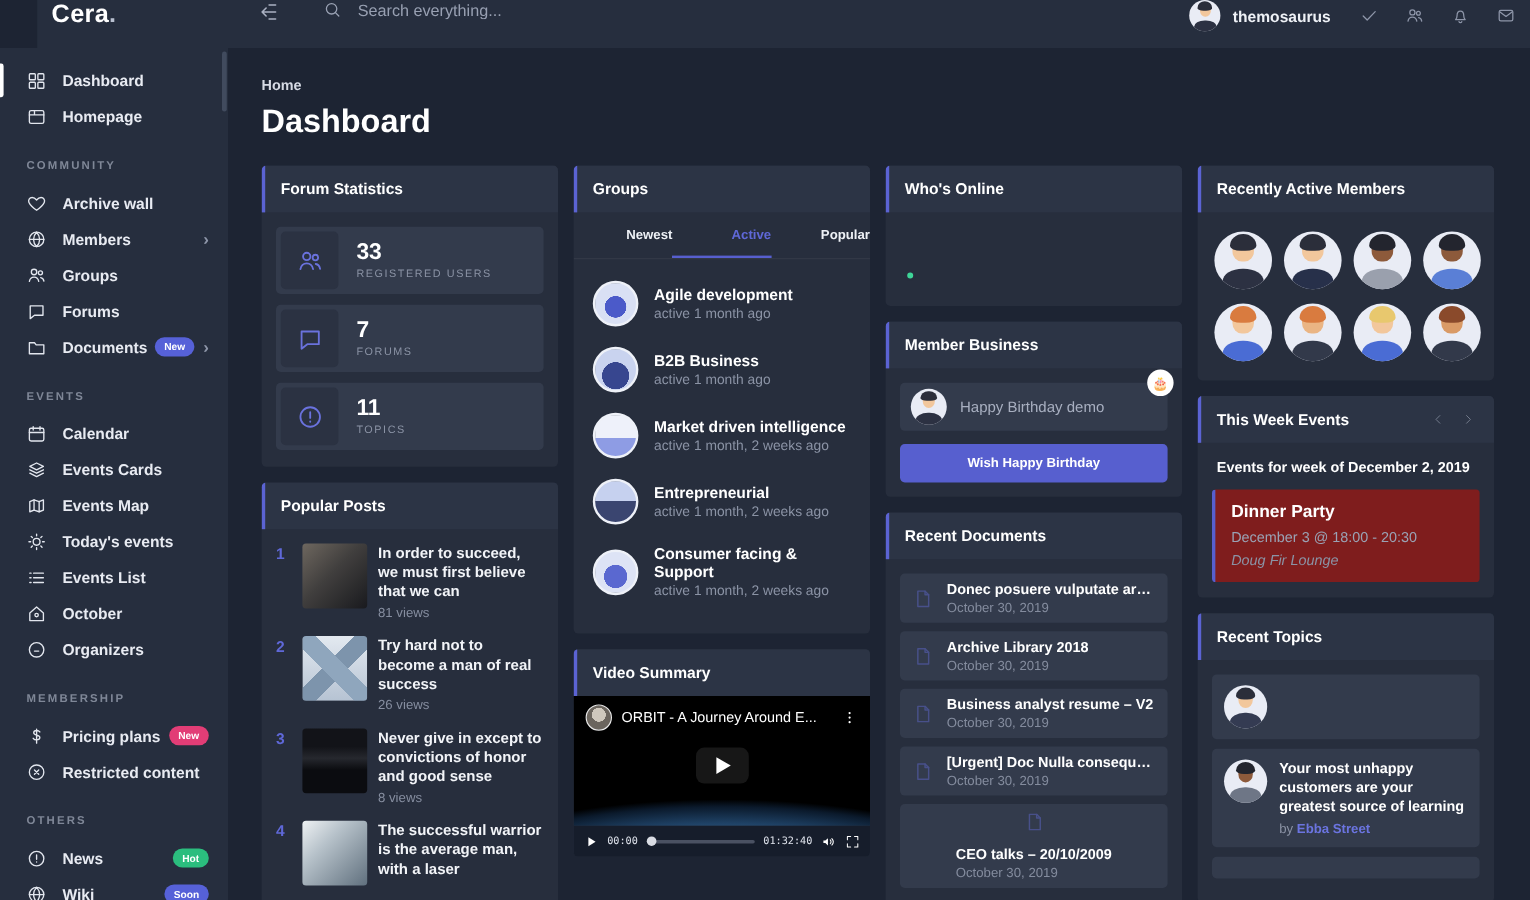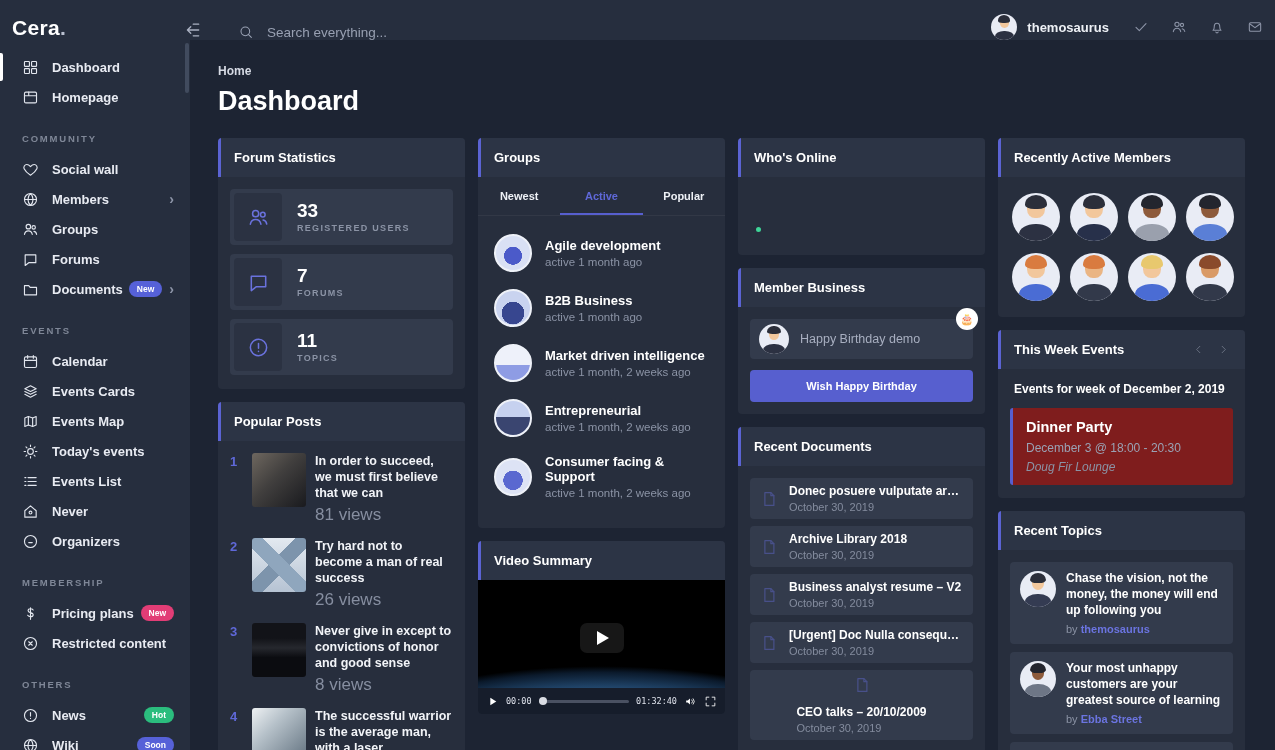--- a/index.html
+++ b/index.html
@@ -2,21 +2,21 @@
 <html><head>
 <meta charset="utf-8">
 <style>
   * { box-sizing: border-box; margin: 0; padding: 0; }
   html,body { width:1275px; height:750px; overflow:hidden; }
   body { background:#1d2433; color:#fff; font-family:"Liberation Sans", sans-serif; }
   .icon { display:inline-flex; flex:none; }
   .icon svg { width:100%; height:100%; fill:none; stroke:currentColor; stroke-width:1.6; stroke-linecap:round; stroke-linejoin:round; }
 
   
-  .topbar { height:40px; background:#262e3e; display:flex; align-items:flex-end; padding:0 12px; }
+  .topbar { height:40px; background:#262e3e; display:flex; align-items:flex-start; padding:0 12px;margin-left:31px; }
   .logo { font-size:21px; font-weight:700; letter-spacing:.3px; cursor:pointer; }
   .logo .dot { color:#b9c0d0; }
   .collapse-btn { width:20px; height:20px; color:#aab1c2; margin-left:116px; cursor:pointer; }
   .searchbox { display:flex; align-items:center; gap:13px; margin-left:36px; flex:1; }
   .searchbox .s-icon { width:16px; height:16px; color:#9aa2b4; }
   .searchbox input { background:transparent; border:0; outline:0; color:#c6ccda; font-size:13.5px; width:340px; font-family:inherit; }
   .searchbox input::placeholder { color:#98a0b2; }
   .tb-right { display:flex; align-items:center; gap:24px; }
   .tb-user { display:flex; align-items:center; gap:10px; cursor:pointer; }
   .tb-name { font-size:13px; font-weight:700; color:#eef1f6; }
@@ -52,32 +52,32 @@
   .card-h { position:relative; background:#2c3445; padding:12px 16px; font-size:13px; font-weight:700; display:flex; align-items:center; }
   .card-h::before { content:''; position:absolute; left:0; top:0; bottom:0; width:3px; background:#5b63d3; }
   .card-b { padding:12px; }
 
   
   .stat { display:flex; align-items:center; background:#333b4c; border-radius:4px; margin-bottom:9px; padding:4px; }
   .stat:last-child { margin-bottom:2px; }
   .stat-tile { width:48px; height:48px; background:#2b3242; border-radius:4px; display:flex; align-items:center; justify-content:center; color:#6a72dd; margin-right:15px; }
   .stat-tile .icon { width:23px; height:23px; }
   .stat-num { font-size:19px; font-weight:700; line-height:1.05; }
-  .stat-lab { font-size:9px; font-weight:700; letter-spacing:1.3px; color:#8b93a5; margin-top:3px; }
+  .stat-lab { font-size:9px; font-weight:400; letter-spacing:1.3px; color:#8b93a5; margin-top:3px; }
 
   
   .post { display:flex; gap:9px; margin-bottom:13px; cursor:pointer; }
   .post-rank { color:#5f68d8; font-weight:700; font-size:13px; width:13px; flex:none; padding-top:1px; }
   .post-thumb { width:54px; height:54px; border-radius:3px; flex:none; }
   .post-title { font-size:12.5px; font-weight:700; line-height:1.28; color:#f2f4f8; }
-  .post-views { font-size:17px; color:#868e a0; color:#868ea0; margin-top:4px; }
+  .post-views { font-size:11px; color:#868e a0; color:#868ea0; margin-top:4px; }
 
   
   .tabs { display:flex; border-bottom:1px solid rgba(255,255,255,.05); }
-  .tab { flex:1; text-align:center; font-size:11px; font-weight:700; color:#eef1f6; padding:13px 0 11px; border-bottom:2px solid transparent; cursor:pointer; }
+  .tab { flex:1; text-align:right; font-size:11px; font-weight:700; color:#eef1f6; padding:13px 0 11px; border-bottom:2px solid transparent; cursor:pointer; }
   .tab.active { color:#5f68d8; border-bottom-color:#575fcf; }
   .group { display:flex; align-items:center; gap:13px; margin:0 4px 17px; cursor:pointer; }
   .group:first-of-type { margin-top:6px; }
   .g-av { width:38px; height:38px; border-radius:50%; flex:none; border:2px solid #eef1f8; }
   .g-name { font-size:13px; font-weight:700; }
   .g-act { font-size:11.5px; color:#8b93a5; margin-top:3px; }
 
   
   .v-screen { position:relative; height:108px;
     background: radial-gradient(160% 115% at 50% 158%, #cfe4f0 0%, #7fa9c9 22%, #40719c 38%, #1f4266 52%, #0b1a2c 63%, #000 68%); }
@@ -225,21 +225,21 @@
 
     <div class="sec-label">Community</div>
     <nav>
 
     <a class="nav-item">
           <span class="icon nav-ico">
             <svg viewBox="0 0 24 24">
               <path d="M12 20s-7-4.6-9-9c-1.2-2.8.6-6 3.8-6 2 0 3.7 1.2 5.2 3 1.5-1.8 3.2-3 5.2-3 3.2 0 5 3.2 3.8 6-2 4.4-9 9-9 9z"></path>
             </svg>
           </span>
-          <span class="nav-txt">Social wall</span>
+          <span class="nav-txt">Archive wall</span>
           <span class="flex-sp"></span>
 
         </a>
         <a class="nav-item">
           <span class="icon nav-ico">
             <svg viewBox="0 0 24 24">
               <circle cx="12" cy="12" r="8.5"></circle>
               <path d="M3.5 12h17M12 3.5c-4.8 5-4.8 12 0 17M12 3.5c4.8 5 4.8 12 0 17"></path>
             </svg>
           </span>
@@ -342,21 +342,21 @@
           <span class="flex-sp"></span>
 
         </a>
         <a class="nav-item">
           <span class="icon nav-ico">
             <svg viewBox="0 0 24 24">
               <path d="M4 11l8-7 8 7v9H4v-9z"></path>
               <circle cx="12" cy="13.5" r="2"></circle>
             </svg>
           </span>
-          <span class="nav-txt">Never</span>
+          <span class="nav-txt">October</span>
           <span class="flex-sp"></span>
 
         </a>
         <a class="nav-item">
           <span class="icon nav-ico">
             <svg viewBox="0 0 24 24">
               <circle cx="12" cy="12" r="8.5"></circle>
               <path d="M9.5 13.5h5"></path>
             </svg>
           </span>
@@ -565,20 +565,31 @@
                   <div class="g-name">Consumer facing &amp; Support</div>
                   <div class="g-act">active 1 month, 2 weeks ago</div>
                 </span>
               </div>
             </div>
         </section>
 
         <section class="card">
           <div class="card-h">Video Summary</div>
           <div class="v-screen">
+            <div class="v-top">
+              <span class="v-ch"></span>
+              <span class="v-title">ORBIT - A Journey Around E...</span>
+              <span class="icon v-dots">
+                  <svg viewBox="0 0 24 24">
+                    <circle cx="12" cy="5.5" r="1.6" fill="currentColor" stroke="none"></circle>
+                    <circle cx="12" cy="12" r="1.6" fill="currentColor" stroke="none"></circle>
+                    <circle cx="12" cy="18.5" r="1.6" fill="currentColor" stroke="none"></circle>
+                  </svg>
+                </span>
+            </div>
             <span class="v-play"></span>
           </div>
           <div class="v-bar">
             <span class="icon v-ic">
                 <svg viewBox="0 0 24 24">
                   <path d="M8 5l11 7-11 7z" fill="currentColor" stroke="none"></path>
                 </svg>
               </span>
             <span class="v-time">00:00</span>
             <span class="v-track"></span>
@@ -753,24 +764,20 @@
         </section>
 
         <section class="card">
           <div class="card-h">Recent Topics</div>
           <div class="card-b">
 
           <div class="topic">
                 <span class="avatar topic-av" style="--skin: #f2c79c; --hair: #2b2e3a; --shirt: #343b52;">
                   <span class="hair"></span>
                 </span>
-                <span>
-                  <div class="topic-t">Chase the vision, not the money, the money will end up following you</div>
-                  <div class="topic-by"><span>by</span> <span class="topic-author">themosaurus</span></div>
-                </span>
               </div>
               <div class="topic">
                 <span class="avatar topic-av" style="--skin: #8d5a3b; --hair: #23252e; --shirt: #6e7686;">
                   <span class="hair"></span>
                 </span>
                 <span>
                   <div class="topic-t">Your most unhappy customers are your greatest source of learning</div>
                   <div class="topic-by"><span>by</span> <span class="topic-author">Ebba Street</span></div>
                 </span>
               </div>

